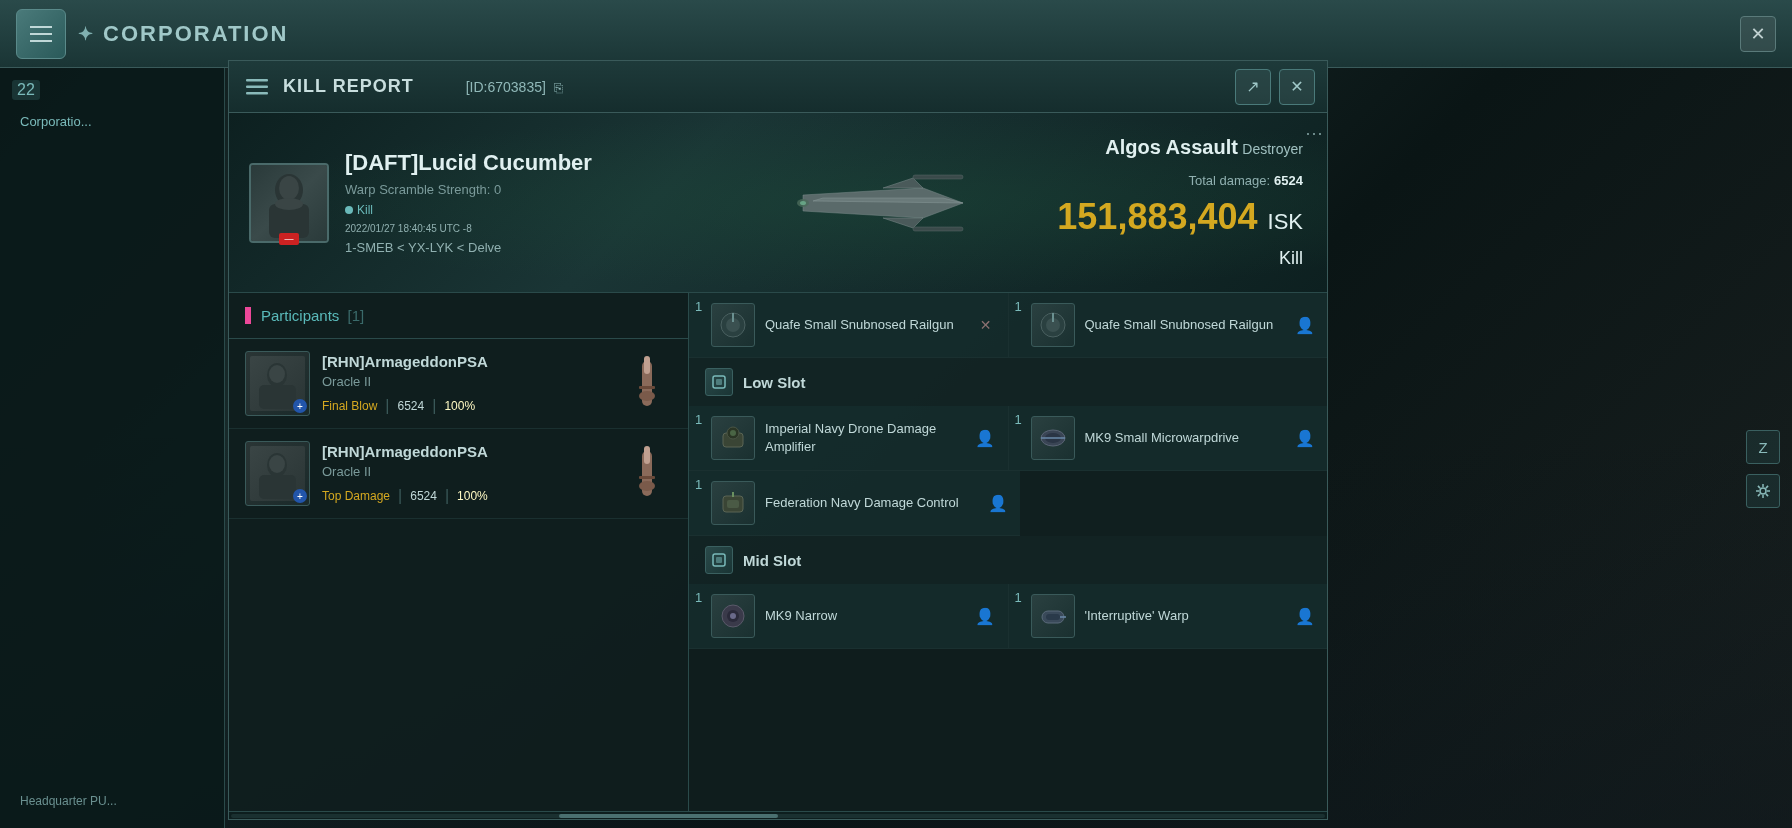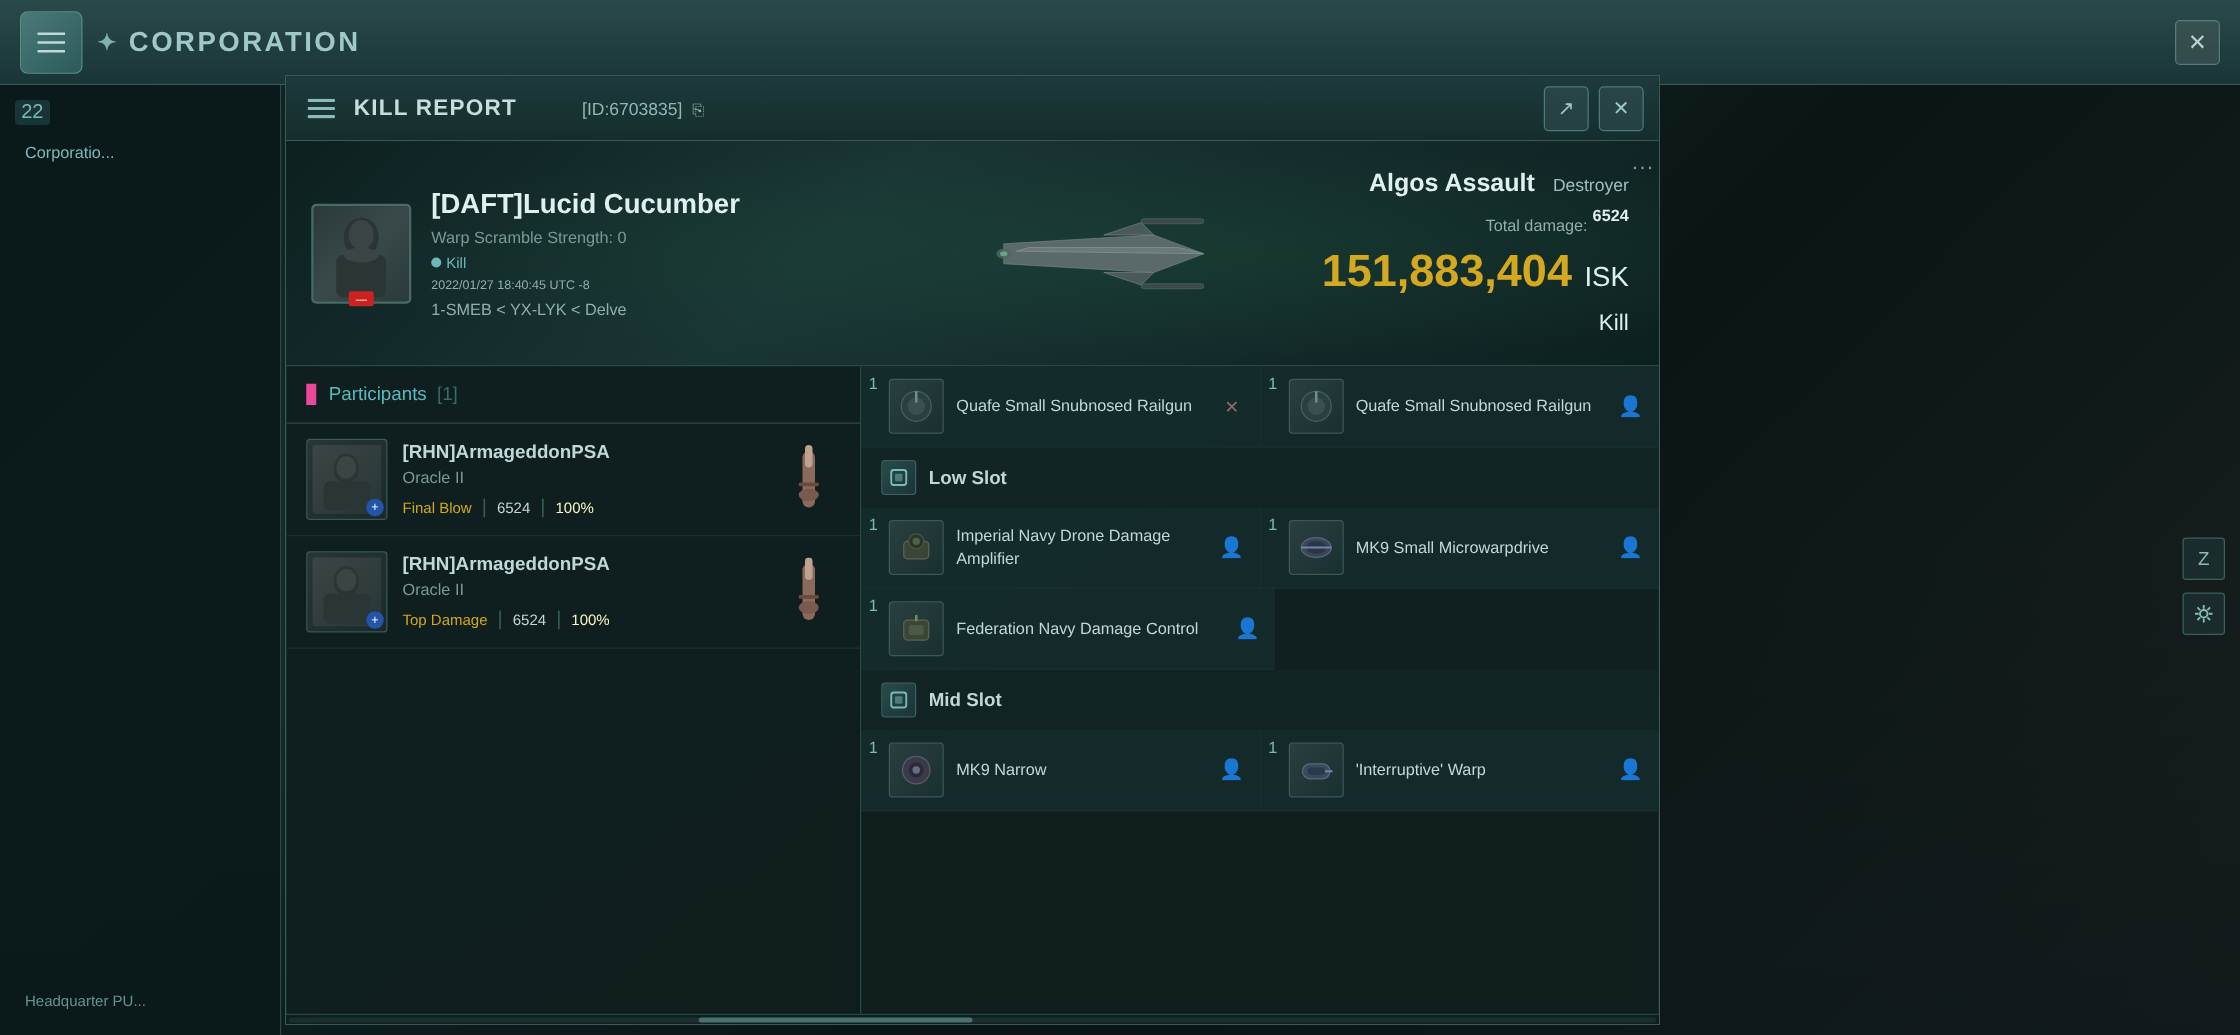--- a/index.html
+++ b/index.html
@@ -252,21 +252,21 @@
     .ship-type-name {
       color: #e0f0f0;
       font-size: 20px;
       font-weight: bold;
     }
 
     .ship-type-class {
       color: #a0c0c0;
       font-size: 14px;
       font-weight: normal;
-      margin-left: 10px;
+      margin-left: 0;
     }
 
     .total-damage-label {
       color: #90b0b0;
       font-size: 13px;
       margin-top: 8px;
     }
 
     .total-damage-value {
       color: #e0f0f0;
@@ -320,21 +320,21 @@
     }
 
     .participants-header {
       padding: 14px 16px;
       border-bottom: 1px solid #2a4a4a;
     }
 
     .participants-title {
       color: #5ababa;
       font-size: 15px;
-      border-left: 8px solid #ec4899;
+      border-left: 6px solid #ec4899;
       padding-left: 10px;
     }
 
     .participant-entry {
       display: flex;
       align-items: center;
       padding: 12px 16px;
       border-bottom: 1px solid #1a3030;
       gap: 12px;
       position: relative;
@@ -723,21 +723,21 @@
           <ellipse cx="-80" cy="0" rx="3" ry="2" fill="#6aaa8a" opacity="0.9"></ellipse>
         </g>
       </svg>
     </div>
 
     <div class="kill-stats">
       <div>
         <span class="ship-type-name">Algos Assault</span>
         <span class="ship-type-class">Destroyer</span>
       </div>
-      <div style="display:flex; align-items:flex-start; gap:4px; margin-top:6px;">
+      <div style="display:flex; align-items:flex-end; gap:4px; margin-top:6px;">
         <span class="total-damage-label">Total damage:</span>
         <span class="total-damage-value">6524</span>
       </div>
       <div style="display:flex; align-items:baseline; gap:4px; margin-top:4px;">
         <span class="isk-value">151,883,404</span>
         <span class="isk-label">ISK</span>
       </div>
       <div class="kill-type">Kill</div>
     </div>
 

